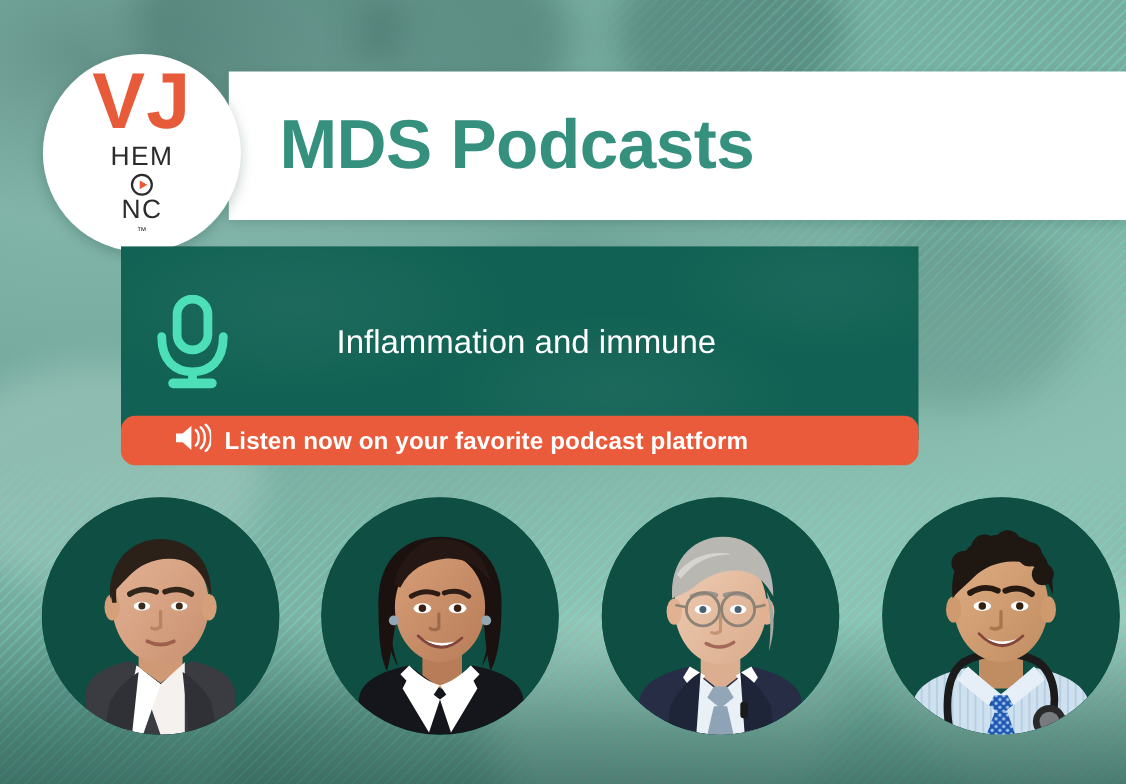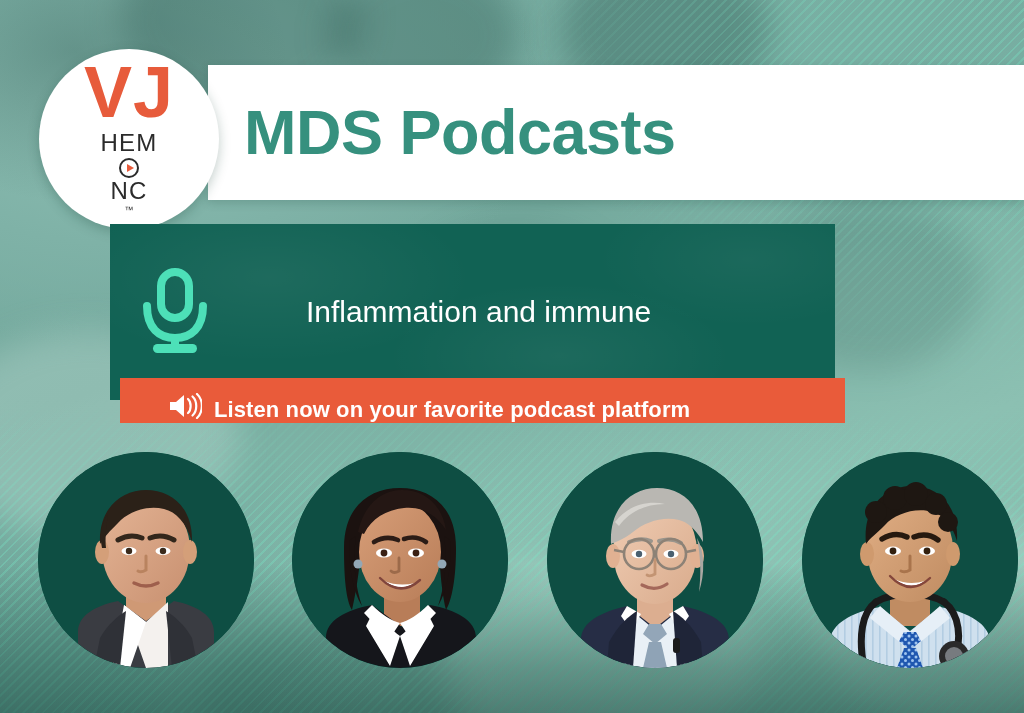--- a/index.html
+++ b/index.html
@@ -53,21 +53,21 @@
     background:radial-gradient(ellipse 70% 80% at 18% 20%, rgba(50,95,88,0.42) 0%, rgba(50,95,88,0) 72%);
   }
 
   
   .header-bar {
     position:absolute; left:208px; top:65px; width:816px; height:135px;
     background:#ffffff;
     box-shadow:0 3px 9px rgba(20,60,52,0.20);
   }
   .header-title {
-    position:absolute; left:244px; top:65px; width:700px; height:135px;
+    position:absolute; left:254px; top:65px; width:700px; height:135px;
     display:flex; align-items:center;
     font-size:63px; font-weight:bold; letter-spacing:-0.5px;
     color:#36907e;
     line-height:1;
   }
 
   
   .logo-circle {
     position:absolute; left:39px; top:49px; width:180px; height:180px;
     background:#ffffff; border-radius:50%;
@@ -125,24 +125,25 @@
     color:#ffffff;
     font-size:30px;
     line-height:1.17;
     padding-right:118px;
     font-weight:400;
   }
   .subtitle-text .line { display:block; white-space:nowrap; }
 
   
   .cta-banner {
-    position:absolute; left:120px; top:378px; width:725px; height:45px;
+    position:absolute; left:110px; top:378px; width:725px; height:45px;
     background:#E95B3A;
-    display:flex; align-items:flex-end;
+    display:flex; align-items:center;
     padding-left:48px;
+    border-radius:13px;
   }
   .cta-text {
     color:#ffffff; font-size:22px; font-weight:bold; letter-spacing:0.1px;
     margin-left:12px;
   }
 
   
   .portrait {
     position:absolute; top:452px; width:216px; height:216px;
     border-radius:50%; overflow:hidden;

